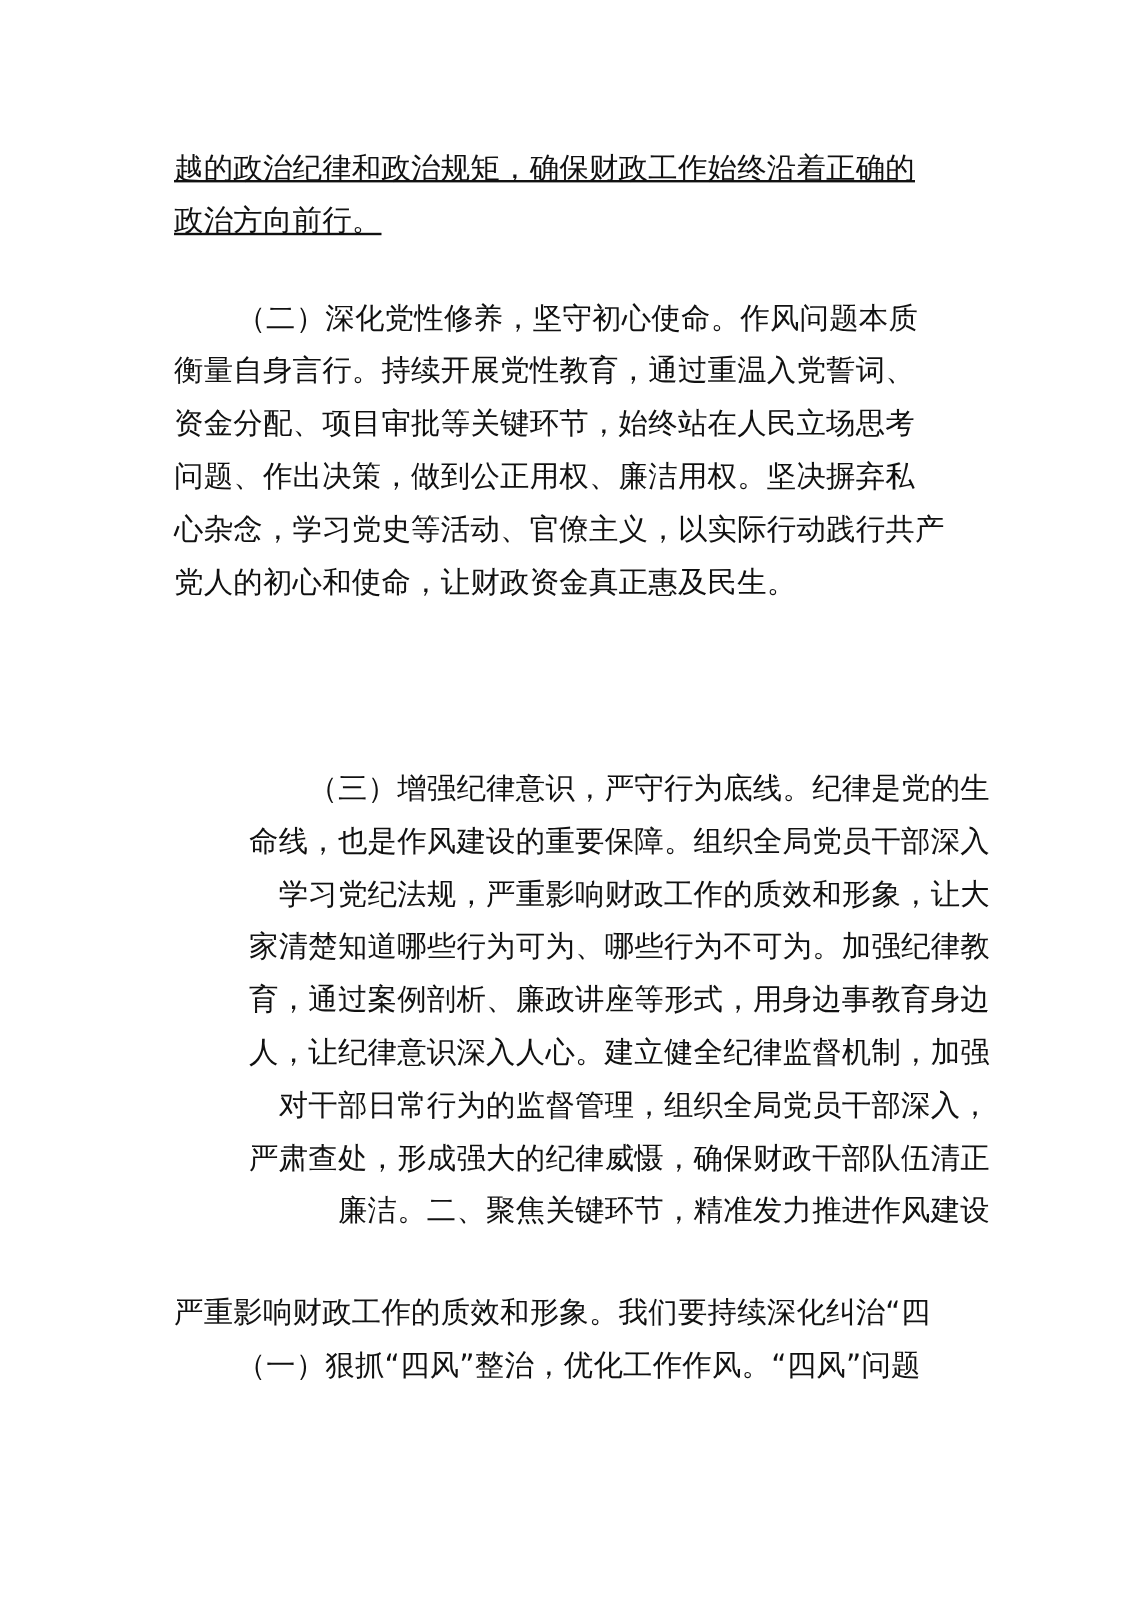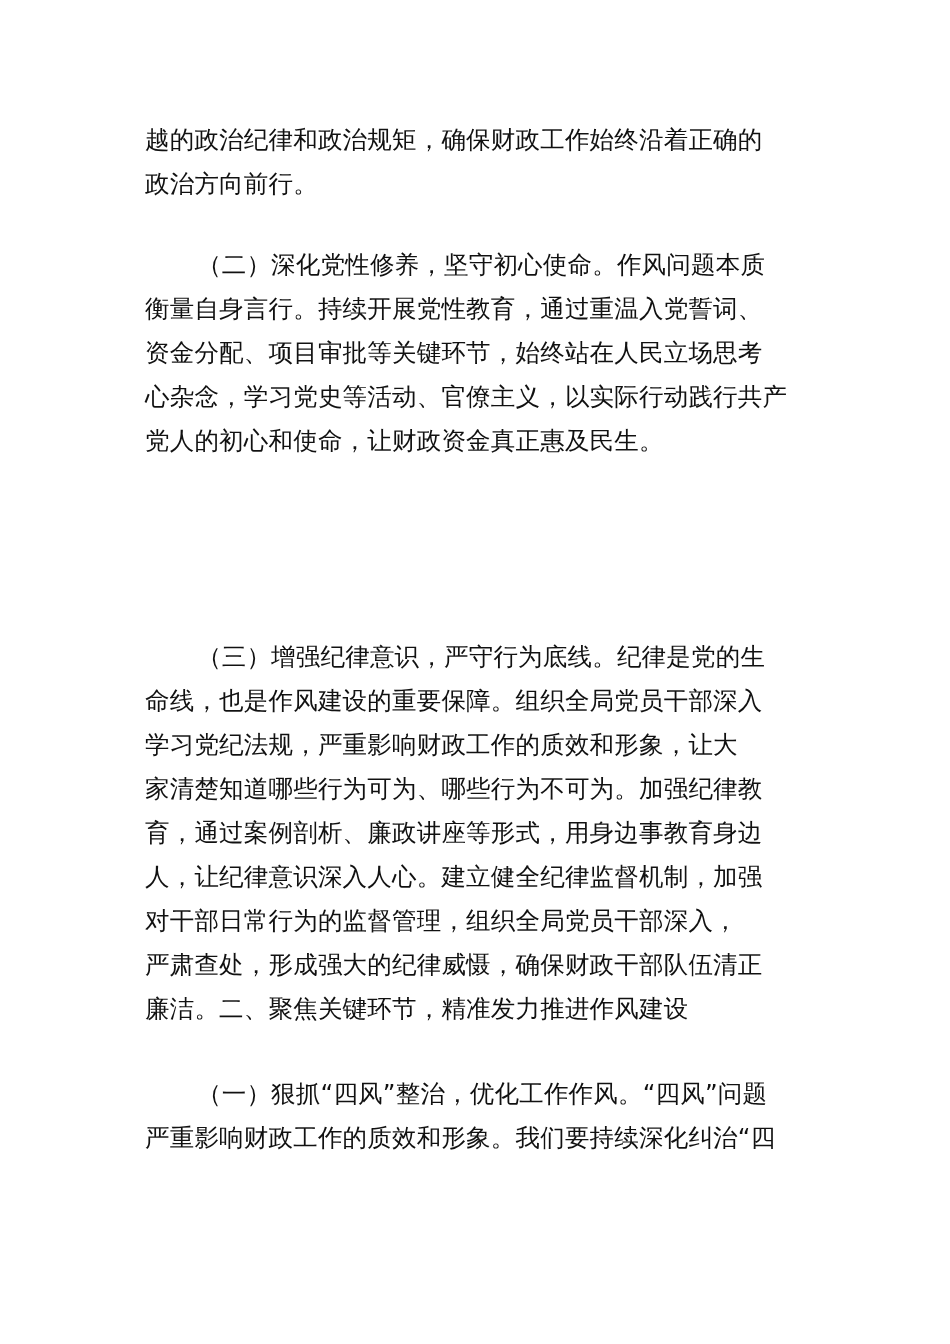--- a/index.html
+++ b/index.html
@@ -9,43 +9,44 @@
   .para { position: absolute; left: 145px; width: 680px; }
   .line { display: block; height: 44px; line-height: 44px; font-size: 24.5px;
           white-space: nowrap; letter-spacing: 0.2px; }
   .indent { padding-left: 52px; }
 </style>
 </head>
 <body>
 
 <div class="page">
 
-  <div class="para" style="top:118px;">
+  <div class="para" style="top:118px;text-decoration:underline;">
     <span class="line">越的政治纪律和政治规矩，确保财政工作始终沿着正确的</span>
     <span class="line">政治方向前行。</span>
   </div>
 
   <div class="para" style="top:243px;">
     <span class="line indent">（二）深化党性修养，坚守初心使命。作风问题本质</span>
     <span class="line">衡量自身言行。持续开展党性教育，通过重温入党誓词、</span>
     <span class="line">资金分配、项目审批等关键环节，始终站在人民立场思考</span>
+    <span class="line">问题、作出决策，做到公正用权、廉洁用权。坚决摒弃私</span>
     <span class="line">心杂念，学习党史等活动、官僚主义，以实际行动践行共产</span>
     <span class="line">党人的初心和使命，让财政资金真正惠及民生。</span>
   </div>
 
-  <div class="para" style="top:635px;">
+  <div class="para" style="top:635px;text-align:right;">
     <span class="line indent">（三）增强纪律意识，严守行为底线。纪律是党的生</span>
     <span class="line">命线，也是作风建设的重要保障。组织全局党员干部深入</span>
     <span class="line">学习党纪法规，严重影响财政工作的质效和形象，让大</span>
     <span class="line">家清楚知道哪些行为可为、哪些行为不可为。加强纪律教</span>
     <span class="line">育，通过案例剖析、廉政讲座等形式，用身边事教育身边</span>
     <span class="line">人，让纪律意识深入人心。建立健全纪律监督机制，加强</span>
     <span class="line">对干部日常行为的监督管理，组织全局党员干部深入，</span>
     <span class="line">严肃查处，形成强大的纪律威慑，确保财政干部队伍清正</span>
     <span class="line">廉洁。二、聚焦关键环节，精准发力推进作风建设</span>
   </div>
 
   <div class="para" style="top:1072px;">
+    <span class="line">严重影响财政工作的质效和形象。我们要持续深化纠治“四</span>
     <span class="line indent">（一）狠抓“四风”整治，优化工作作风。“四风”问题</span>
-    <span class="line">严重影响财政工作的质效和形象。我们要持续深化纠治“四</span>
   </div>
 
 </div>
 
 </body></html>

